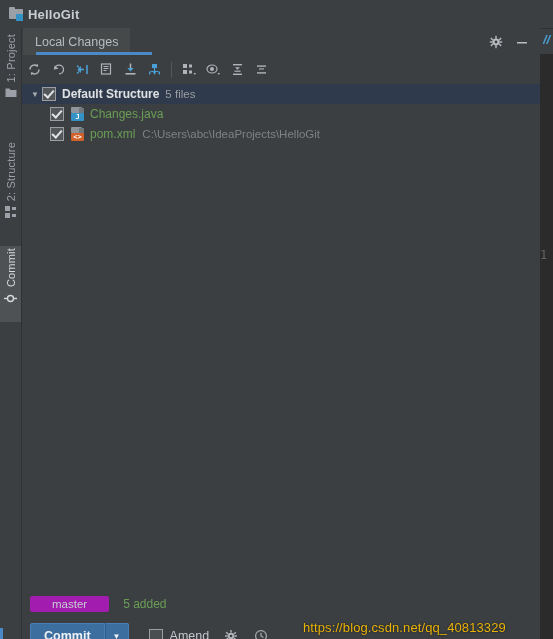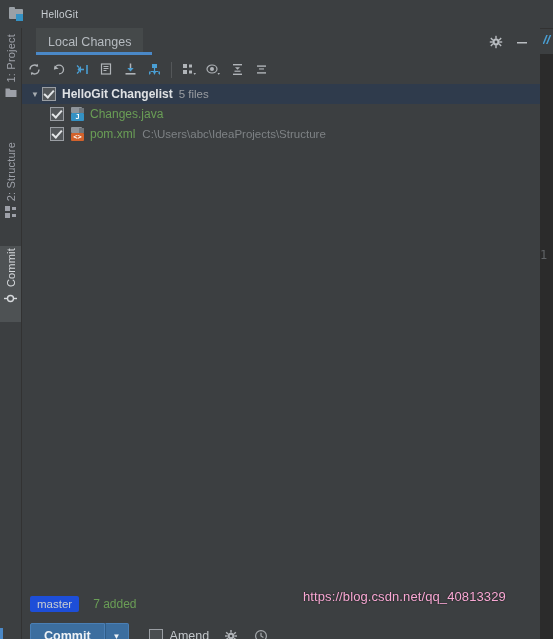--- a/index.html
+++ b/index.html
@@ -63,22 +63,22 @@
     width: 6px; height: 3px;
     background: #9aa0a6;
     border-radius: 1px 1px 0 0;
   }
   .folder-badge {
     position: absolute; left: 7px; top: 8px;
     width: 7px; height: 7px;
     background: #3592c4;
   }
   .titlebar .title-text {
-    margin-left: 16px;
-    font-size: 10px; font-weight: normal;
+    margin-left: 3px;
+    font-size: 13px; font-weight: bold;
     color: #c8cdd2;
     letter-spacing: .2px;
   }
 
   
   .toolstrip {
     position: absolute; left: 0; top: 28px;
     width: 21px; height: 611px;
     background: #3c3f41;
     border-right: 1px solid #323232;
@@ -119,21 +119,21 @@
   }
 
   
   .tabbar {
     position: absolute; left: 0; top: 0;
     width: 518px; height: 27px;
     background: #3c3f41;
     border-bottom: 1px solid #2e3133;
   }
   .tabbar-tab {
-    position: absolute; left: 14px; top: 0;
+    position: absolute; left: 1px; top: 0;
     height: 27px;
     padding: 0 12px;
     display: flex; align-items: center;
     color: #b6bbc0;
     font-size: 12.5px;
     background: #45494a;
   }
   .tabbar-underline {
     position: absolute; left: 14px; top: 24px;
     width: 116px; height: 3px;
@@ -238,24 +238,24 @@
   }
 
   
   .status-row {
     position: absolute; left: 0; top: 561px;
     width: 518px; height: 30px;
     display: flex; align-items: center;
     padding-left: 8px;
   }
   .branch-badge {
-    background: #1d4ed8;
+    background: #a21caf;
     color: #c9ced2;
     font-size: 11.5px;
-    padding: 2px 7px;
+    padding: 2px 22px;
     border-radius: 2px;
   }
   .added-count { color: #6a9e56; font-size: 12px; margin-left: 14px; }
 
   
   .btn-row {
     position: absolute; left: 0; top: 591px;
     width: 518px; height: 34px;
     display: flex; align-items: center;
     padding-left: 8px;
@@ -287,22 +287,22 @@
     width: 12px; height: 12px;
     border: 1px solid #9a9ea3;
     background: #4a4e50;
     margin-right: 7px;
   }
   .amend-label { color: #c2c6ca; font-size: 12.5px; }
   .btn-row .icon-btn { margin-left: 14px; }
 
   
   .watermark {
-    position: absolute; left: 303px; top: 589px;
-    color: #f9a8d4;
+    position: absolute; left: 303px; top: 620px;
+    color: #eab308;
     font-size: 13px;
     letter-spacing: .1px;
     text-shadow: 0 0 2px rgba(0,0,0,.7);
   }
 
   svg { display: block; }
 </style>
 </head>
 <body>
 
@@ -476,21 +476,21 @@
           <rect x="5" y="6.4" width="5" height="1.1" fill="#b0b4b8"></rect>
         </svg>
       </div>
     </div>
 
     <div class="tree">
 
       <div class="tree-row selected">
         <div class="twisty">▼</div>
         <div class="chk checked"></div>
-        <span class="cl-name">HelloGit Changelist</span>
+        <span class="cl-name">Default Structure</span>
         <span class="cl-count">5 files</span>
       </div>
 
       <div class="tree-row">
         <div class="indent"></div>
         <div class="chk checked"></div>
         <div class="fileicon fi-java">
           <div class="fi-top"></div>
             <div class="fi-top2"></div>
           <div class="fi-bottom">J</div>
@@ -500,29 +500,29 @@
 
       <div class="tree-row">
         <div class="indent"></div>
         <div class="chk checked"></div>
         <div class="fileicon fi-xml">
           <div class="fi-top"></div>
             <div class="fi-top2"></div>
           <div class="fi-bottom">&lt;&gt;</div>
         </div>
         <span class="file-name">pom.xml</span>
-        <span class="file-path">C:\Users\abc\IdeaProjects\Structure</span>
+        <span class="file-path">C:\Users\abc\IdeaProjects\HelloGit</span>
       </div>
 
     </div>
 
 
     <div class="status-row">
       <span class="branch-badge">master</span>
-      <span class="added-count">7 added</span>
+      <span class="added-count">5 added</span>
     </div>
 
     <div class="btn-row">
       <div class="commit-btn">
           <span>Comm</span>
           <u>i</u>
           <span>t</span>
         </div>
       <div class="commit-arrow">▼</div>
 

